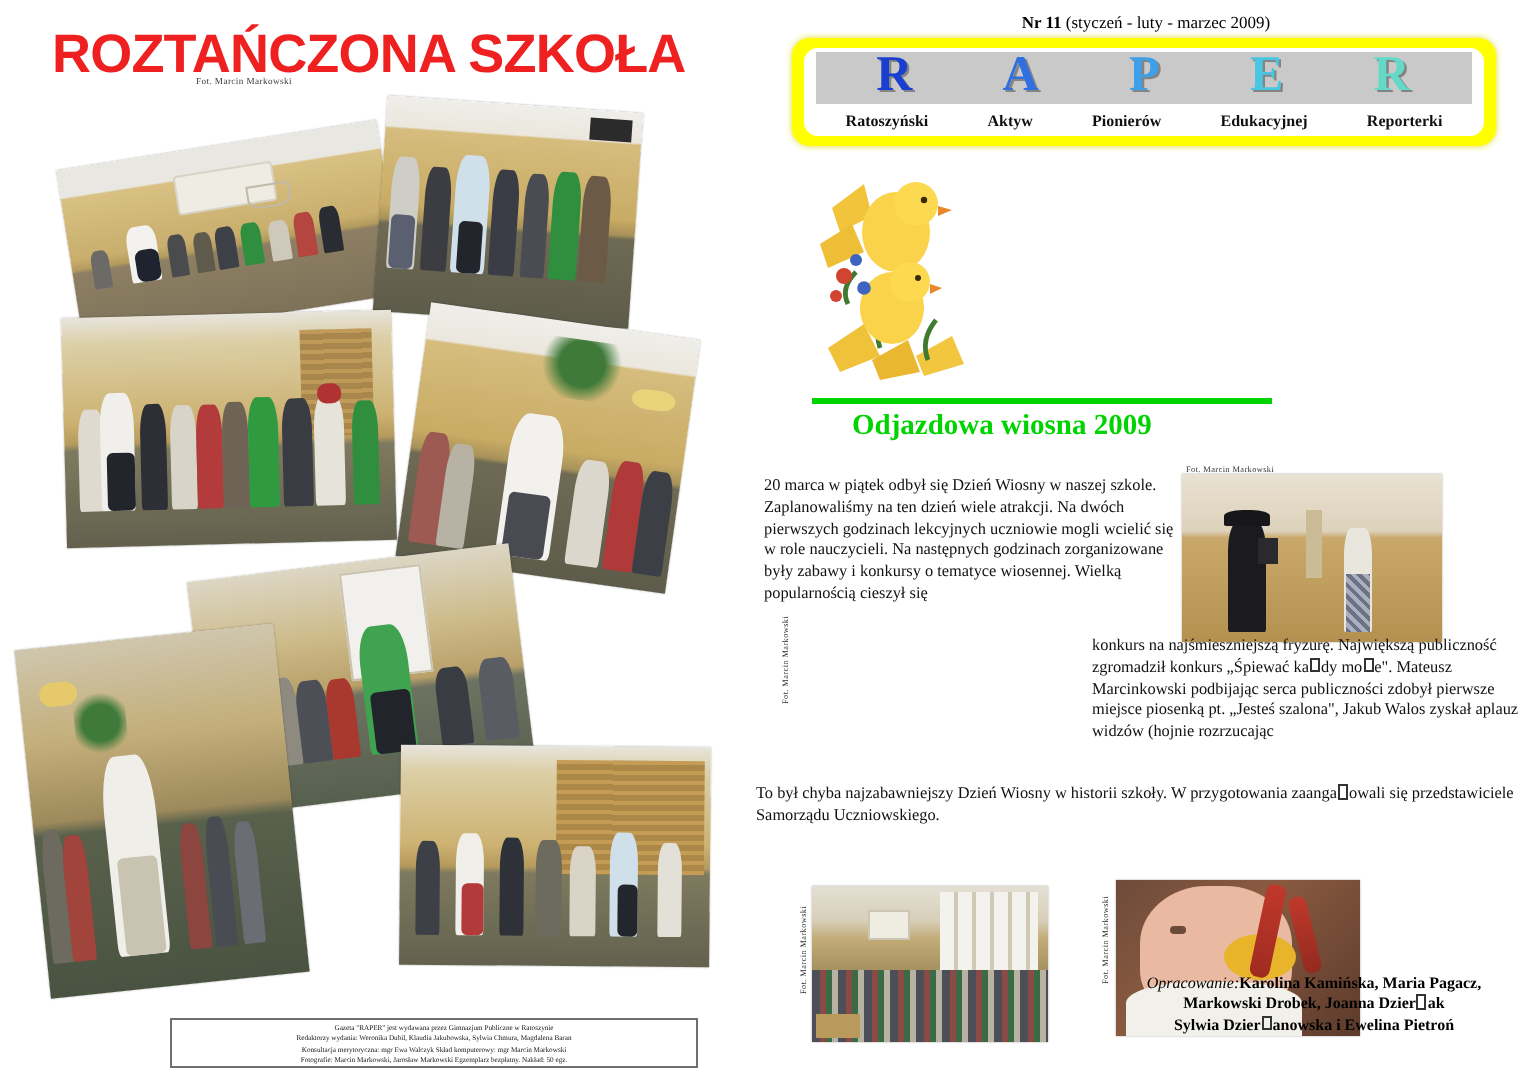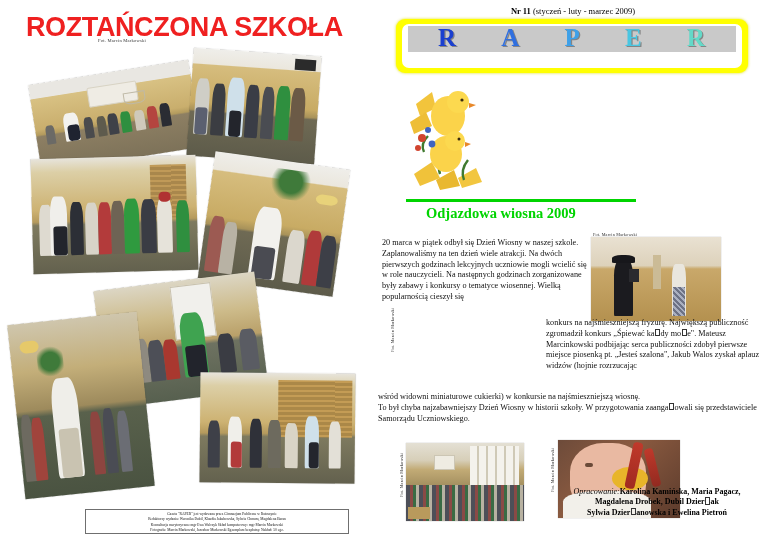--- a/index.html
+++ b/index.html
@@ -300,20 +300,27 @@
 
     <div class="masthead">
       <div class="masthead-inner">
         <div class="raper-band"></div>
         <div class="raper-letters">
           <span class="rl1">R</span>
           <span class="rl2">A</span>
           <span class="rl3">P</span>
           <span class="rl4">E</span>
           <span class="rl5">R</span>
+        </div>
+        <div class="raper-words">
+          <span>Ratoszyński</span>
+          <span>Aktyw</span>
+          <span>Pionierów</span>
+          <span>Edukacyjnej</span>
+          <span>Reporterki</span>
         </div>
       </div>
     </div>
 
     <svg class="chicks" viewBox="0 0 96 110">
       <g>
         <path d="M10 22 L26 10 L30 26 L14 34 Z" fill="#f2c43c"></path>
         <path d="M4 40 L20 30 L26 44 L8 52 Z" fill="#eebe36"></path>
         <path d="M8 92 L26 80 L34 96 L14 104 Z" fill="#f0c23a"></path>
         <path d="M30 98 L48 88 L54 104 L34 108 Z" fill="#e9b830"></path>
@@ -354,21 +361,20 @@
             background:repeating-linear-gradient(45deg,#6d7285 0 2px,#aab0c0 2px 4px);"></div>
     </div>
 
     <div class="fot-v" style="left:12px;top:300px;height:52px;">Fot. Marcin Markowski</div>
 
     <div class="art art-p2">
       <span>konkurs na najśmieszniejszą fryzurę. Największą publiczność zgromadził konkurs „Śpiewać ka</span><span class="tofu-dark"></span><span>dy mo</span><span class="tofu-dark"></span><span>e". Mateusz Marcinkowski podbijając serca publiczności zdobył pierwsze miejsce piosenką pt. „Jesteś szalona", Jakub Walos zyskał aplauz widzów (hojnie rozrzucając</span>
     </div>
 
     <div class="art art-p3">
-      <span class="ind">wśród widowni miniaturowe cukierki) w konkursie na najśmieszniejszą wiosnę.</span>
       <span>To był chyba najzabawniejszy Dzień Wiosny w historii szkoły. W przygotowania zaanga</span><span class="tofu-dark"></span><span>owali się przedstawiciele Samorządu Uczniowskiego.</span>
     </div>
 
     <div class="fot-v" style="left:21px;top:445px;height:52px;">Fot. Marcin Markowski</div>
     <div class="photo" style="left:28px;top:443px;width:118px;height:78px;
                 background:linear-gradient(to bottom,#e4e0d4 0%,#d7cfb9 22%,#c2ab76 34%,#9f8b5c 58%,#6e6a52 100%);">
       <div style="position:absolute;right:4%;top:4%;width:42%;height:52%;
             background:repeating-linear-gradient(to right,#f4f2ec 0 7px,#cfc9b6 7px 9px);"></div>
       <div style="position:absolute;left:24%;top:16%;width:16%;height:16%;background:#efece2;border:1px solid #ccc6b4;"></div>
       <div style="position:absolute;left:0;right:0;bottom:0;height:46%;
@@ -384,17 +390,17 @@
       <div style="position:absolute;left:44%;top:34%;width:30%;height:30%;background:#e8b52a;border-radius:50%;"></div>
       <div style="position:absolute;left:58%;top:2%;width:8%;height:60%;
             background:linear-gradient(to bottom,#c0392b,#a02a20);border-radius:4px;transform:rotate(12deg);"></div>
       <div style="position:absolute;left:74%;top:10%;width:7%;height:50%;
             background:linear-gradient(to bottom,#c0392b,#922a20);border-radius:4px;transform:rotate(-14deg);"></div>
       <div style="position:absolute;left:22%;top:30%;width:7%;height:4%;background:#6a4a38;border-radius:2px;"></div>
     </div>
 
     <div class="credits">
       <span class="lab">Opracowanie:</span><b>Karolina Kamińska, Maria Pagacz,</b><br>
-      <b>Magdalena Drobek, Dubil Dzier</b><span class="tofu-dark"></span><b>ak</b><br>
+      <b>Markowski Drobek, Joanna Dzier</b><span class="tofu-dark"></span><b>ak</b><br>
       <b>Sylwia Dzier</b><span class="tofu-dark"></span><b>anowska i Ewelina Pietroń</b>
     </div>
   </div>
 </div>
 
 </body></html>

